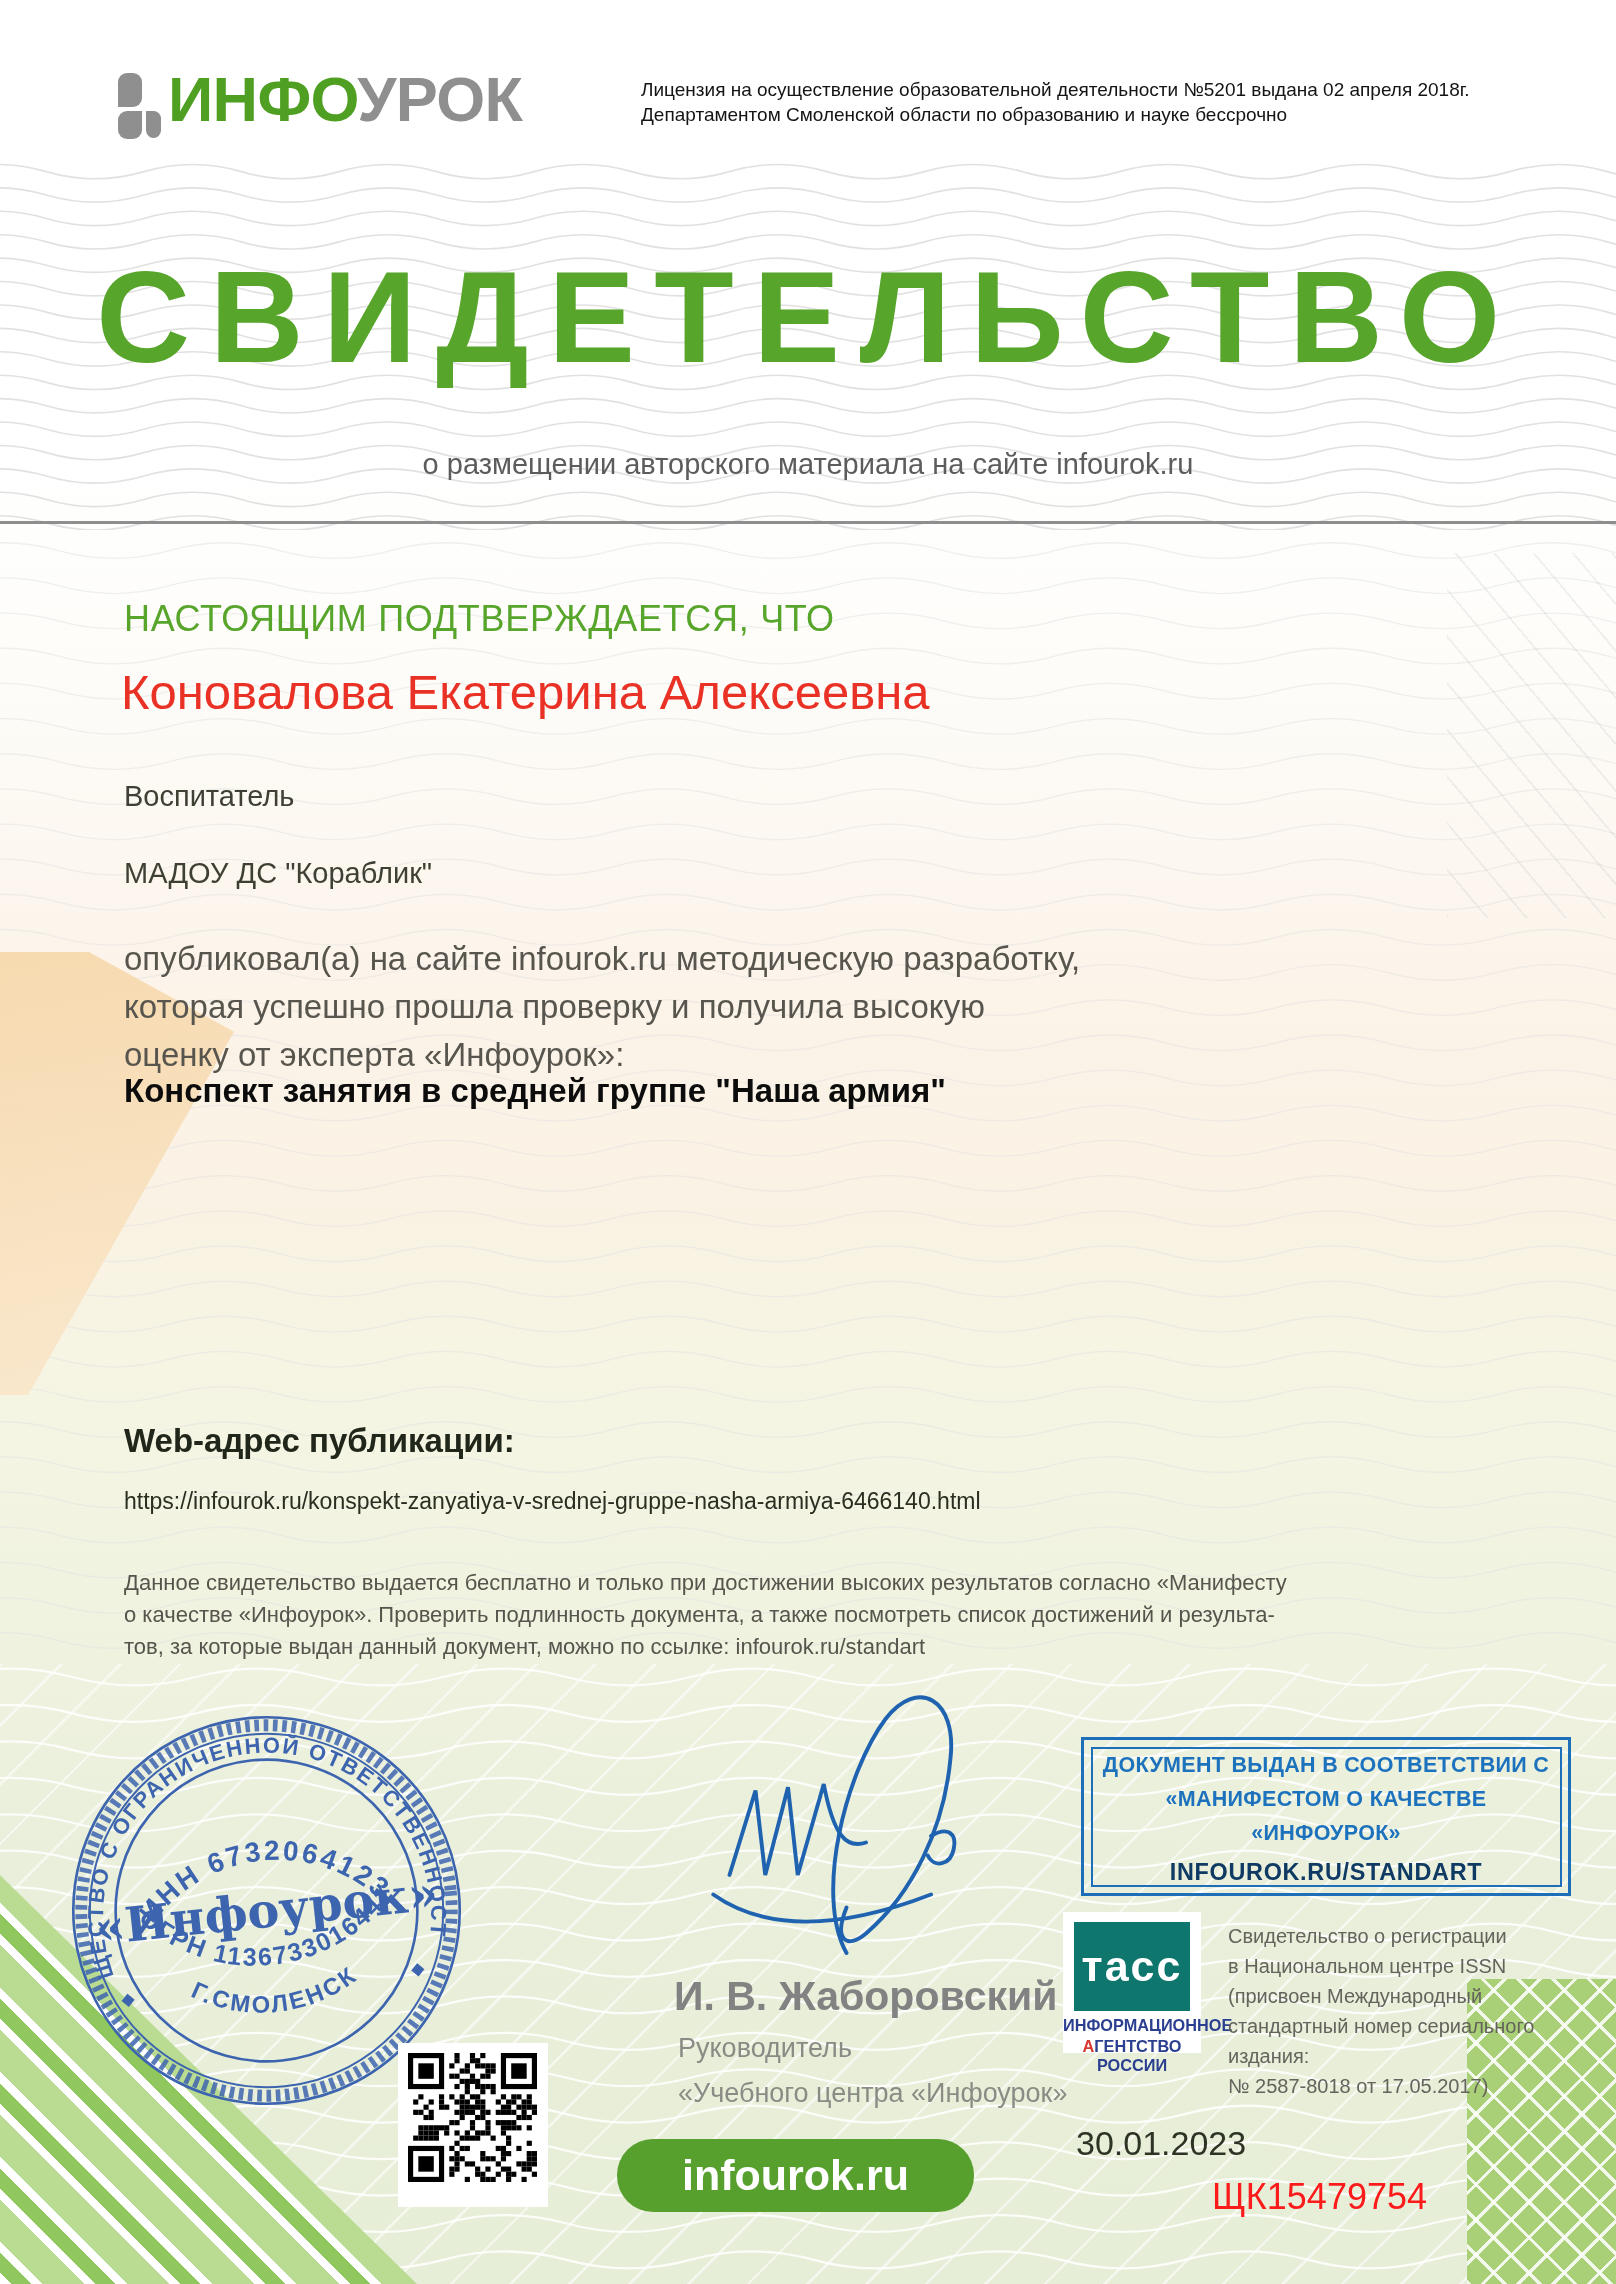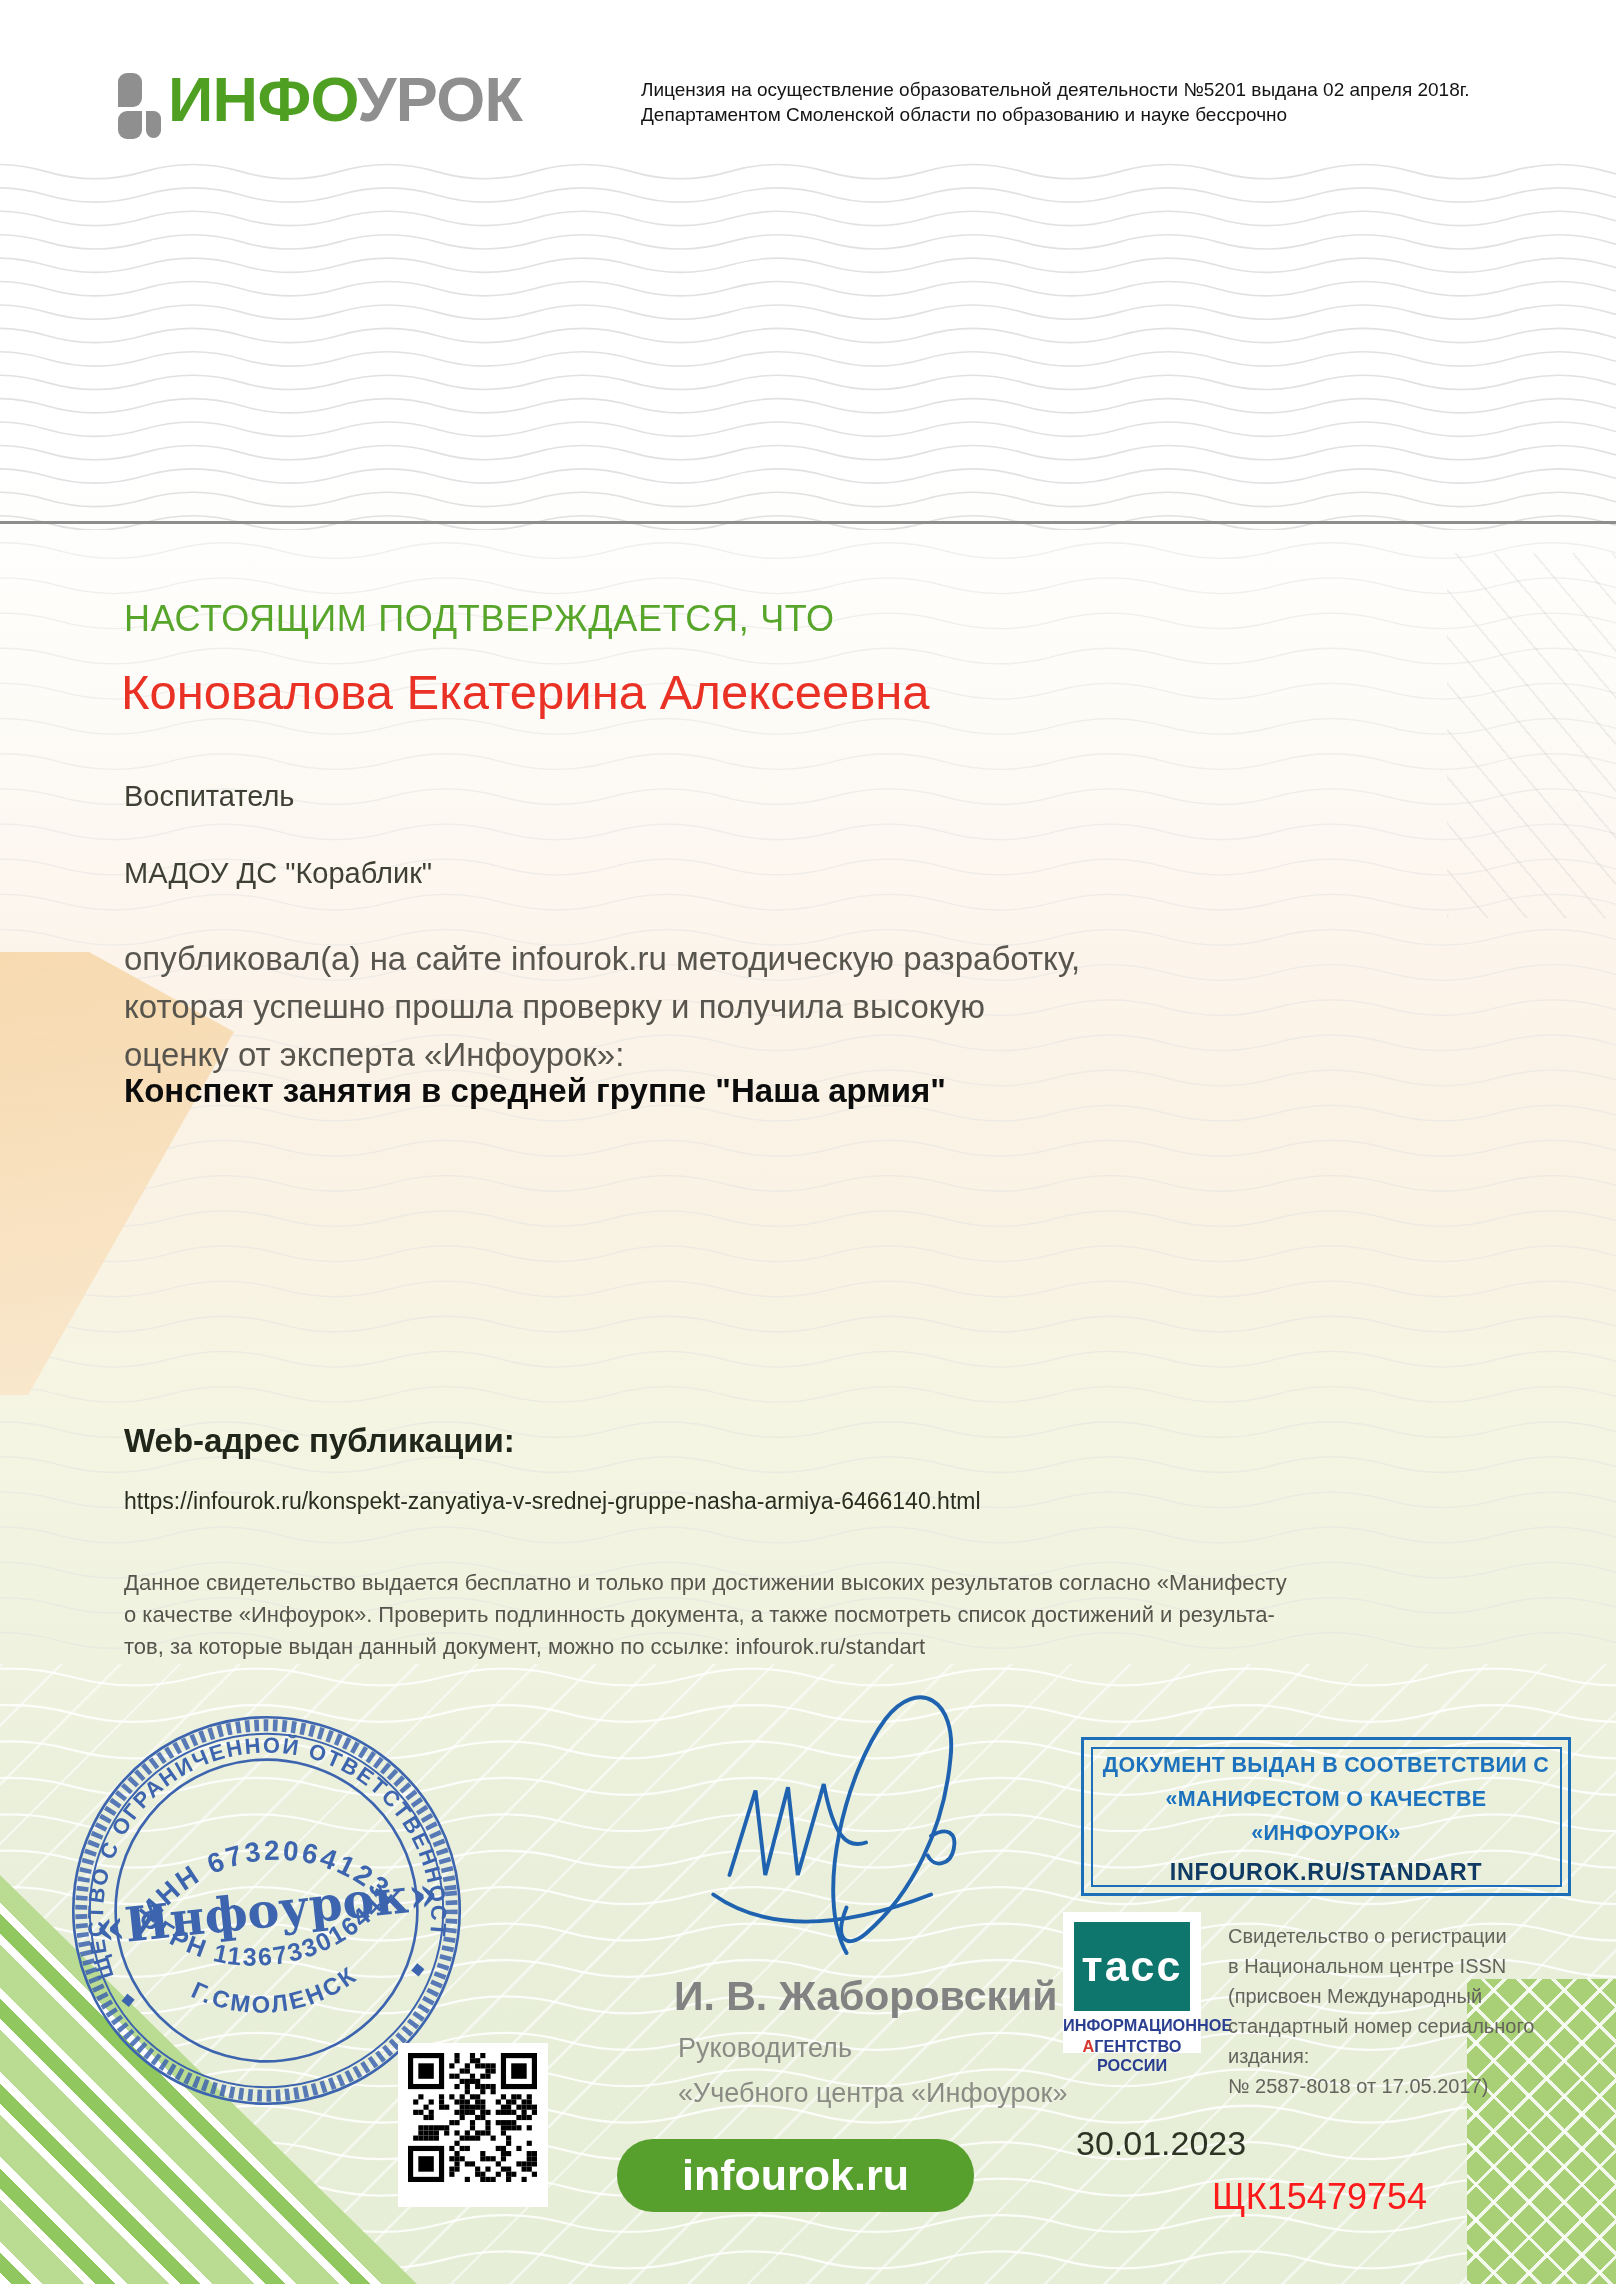--- a/index.html
+++ b/index.html
@@ -164,20 +164,22 @@
     <div class="petal" style="left:118px;top:73px;width:24px;height:34px;border-radius:9px 9px 9px 0;"></div>
     <div class="petal" style="left:118px;top:111px;width:24px;height:28px;border-radius:9px 0 9px 9px;"></div>
     <div class="petal" style="left:146px;top:111px;width:15px;height:27px;border-radius:0 7.8px 7.8px 7.8px;"></div>
     <div class="logo-text"><span class="logo-green">ИНФО</span><span class="logo-gray">УРОК</span></div>
   </div>
   <div class="license">
     <div>Лицензия на осуществление образовательной деятельности №5201 выдана 02 апреля 2018г.</div>
     <div>Департаментом Смоленской области по образованию и науке бессрочно</div>
   </div>
 
+  <div class="title">СВИДЕТЕЛЬСТВО</div>
+  <div class="subtitle">о размещении авторского материала на сайте infourok.ru</div>
   <div class="divider"></div>
 
   <div class="confirm">НАСТОЯЩИМ ПОДТВЕРЖДАЕТСЯ, ЧТО</div>
   <div class="person">Коновалова Екатерина Алексеевна</div>
   <div class="position">Воспитатель</div>
   <div class="org">МАДОУ ДС "Кораблик"</div>
   <div class="body-par">
     <div>опубликовал(а) на сайте infourok.ru методическую разработку,</div>
     <div>которая успешно прошла проверку и получила высокую</div>
     <div>оценку от эксперта «Инфоурок»:</div>

